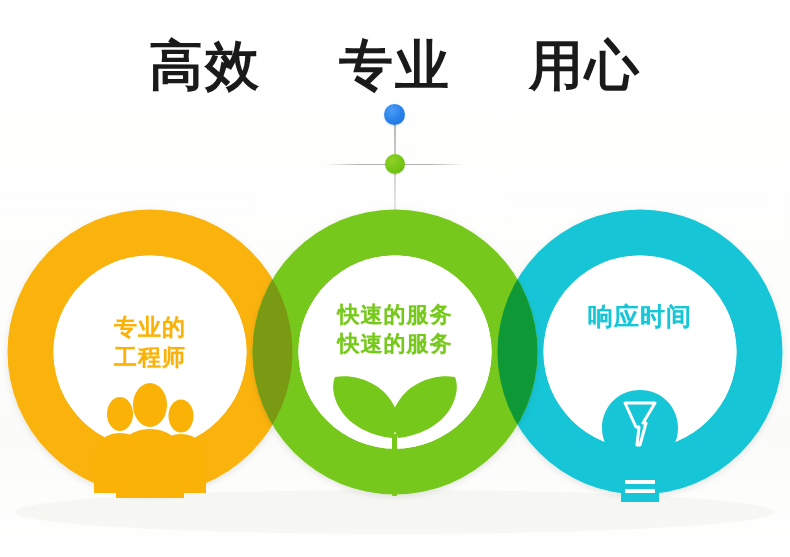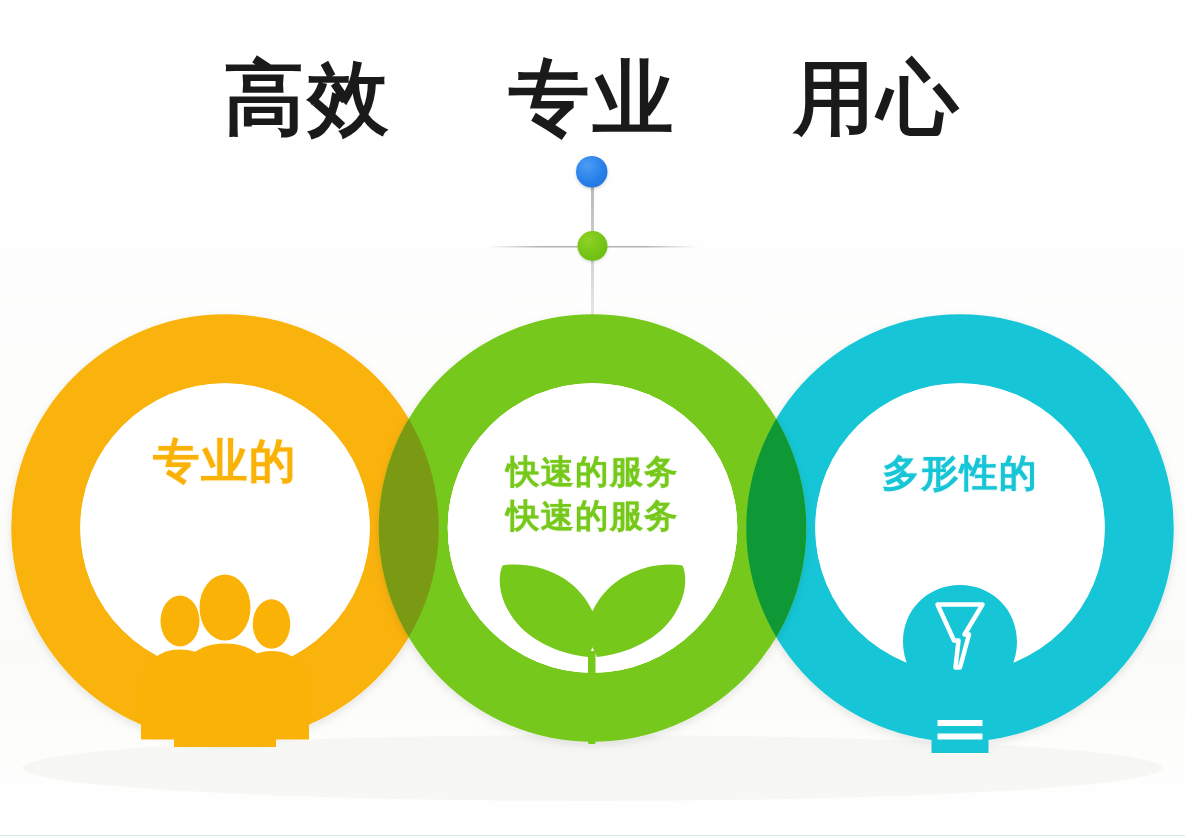--- a/index.html
+++ b/index.html
@@ -87,22 +87,22 @@
     text-align: center;
     font-weight: bold;
     line-height: 1.32;
     white-space: nowrap;
     user-select: none;
     letter-spacing: 1px;
   }
   .ring-text .l { display: block; }
 
   #text-1 {
-    left: 50px; top: 288px; width: 200px;
-    font-size: 31px;
+    left: 50px; top: 312px; width: 200px;
+    font-size: 23px;
     color: #fab207;
     text-shadow: 0 0 1px rgba(250,178,7,.5);
   }
   #text-2 {
     left: 290px; top: 300px; width: 210px;
     font-size: 22px;
     color: #76c91a;
     text-shadow: 0 0 1px rgba(118,201,26,.5);
   }
   #text-3 {
@@ -228,24 +228,25 @@
 
       <path d="M625 403 l30 0 l-12 20 l3 0 l-6 22 l-3 0 l2 -18 l-3 0 z" fill="none" stroke="#ffffff" stroke-width="3" stroke-linejoin="round"></path>
 
       <rect x="625" y="480" width="30" height="4" fill="#ffffff"></rect>
       <rect x="625" y="489" width="30" height="4" fill="#ffffff"></rect>
     </g>
   </svg>
 
   <div class="ring-text" id="text-1">
     <span class="l">专业的</span>
+    <span class="l">工程师</span>
   </div>
 
   <div class="ring-text" id="text-2">
     <span class="l">快速的服务</span>
     <span class="l">快速的服务</span>
   </div>
 
   <div class="ring-text" id="text-3">
-    <span class="l">多形性的</span>
+    <span class="l">响应时间</span>
   </div>
 
 </div>
 
 </body></html>

